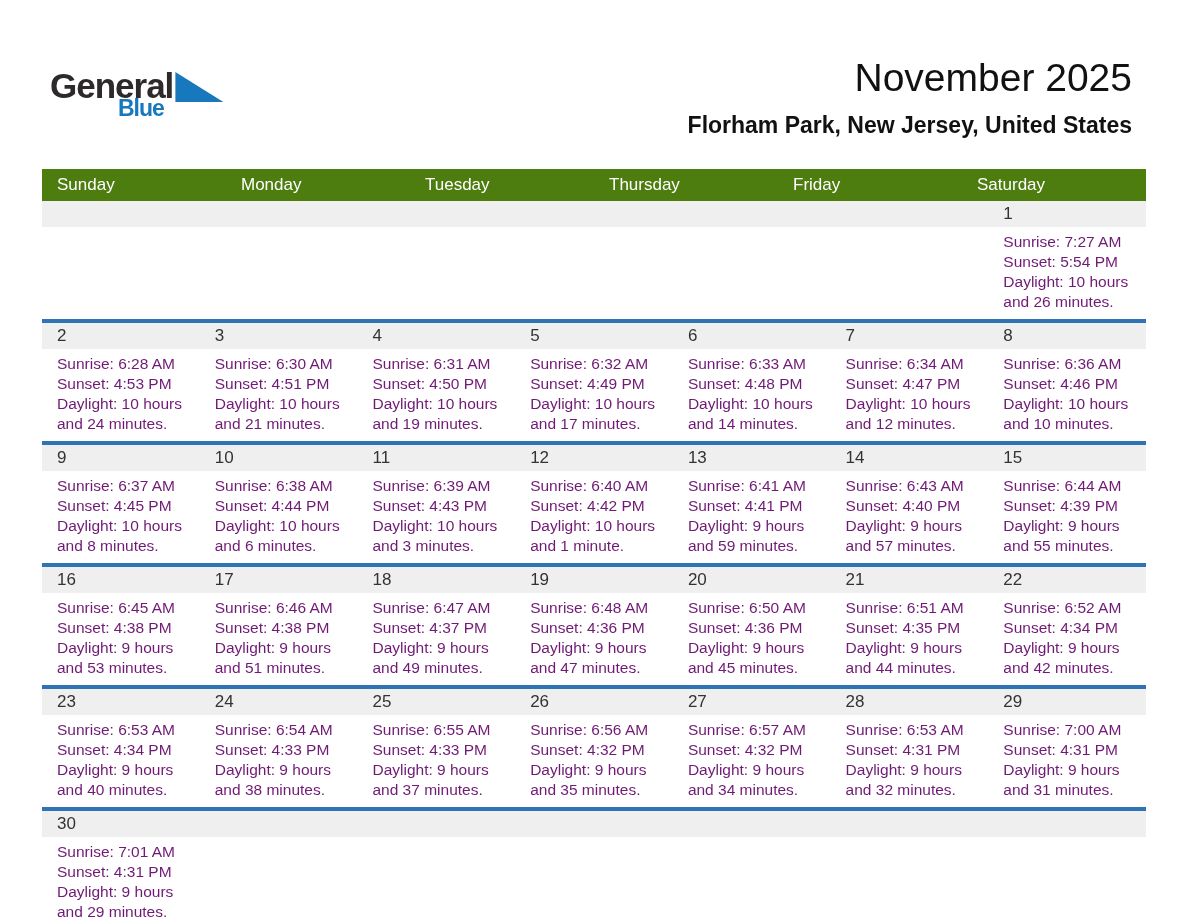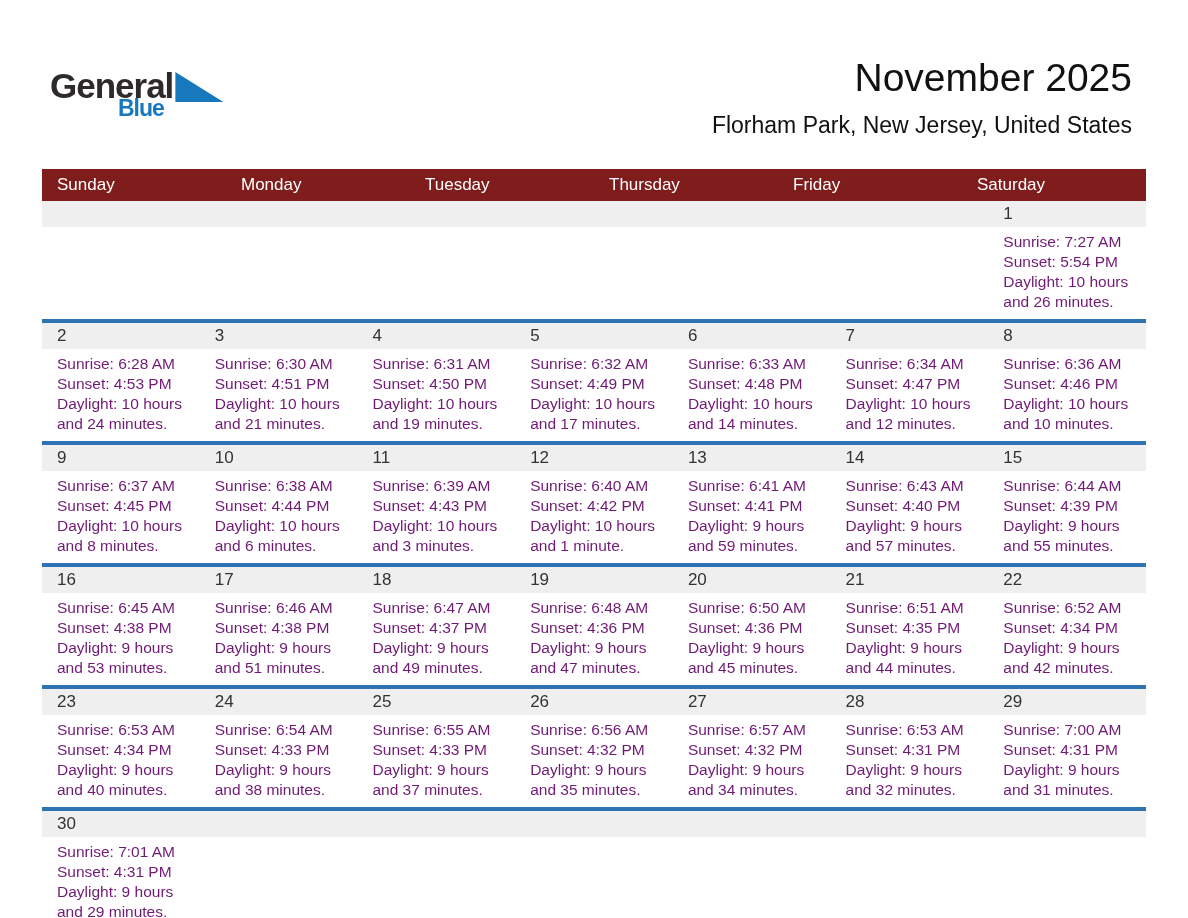--- a/index.html
+++ b/index.html
@@ -8,25 +8,25 @@
 
   
   .header { position:relative; height:169px; }
   .logo { position:absolute; left:50px; top:68px; line-height:1; }
   .logo-row1 { display:flex; align-items:flex-end; }
   .logo-word1 { font-size:35px; font-weight:600; color:#2e2a2b; letter-spacing:-1px; }
   .logo-triangle { width:48px; height:30px; margin-left:2px; margin-bottom:1px; background:#1878be; clip-path:polygon(0 0, 100% 100%, 0 100%); }
   .logo-word2 { font-size:23px; font-weight:600; color:#1878be; letter-spacing:-1px; margin-left:68px; margin-top:-6px; }
   .titles { position:absolute; right:56px; top:56px; text-align:right; }
   .month-title { font-size:39px; font-weight:400; color:#111; }
-  .location-subtitle { font-size:23px; font-weight:400; color:#111; margin-top:12px; }
+  .location-subtitle { font-size:23px; font-weight:700; color:#111; margin-top:12px; }
 
   
   .calendar { margin:0 42px; width:1104px; }
-  .dow-row { display:flex; background:#7f1d1d; height:32px; }
+  .dow-row { display:flex; background:#4d7c0f; height:32px; }
   .dow { flex:1 1 0; color:#ffffff; font-size:17px; line-height:32px; padding-left:15px; }
   .week { }
   .band-content { display:flex; }
   .cell { flex:1 1 0; display:flex; flex-direction:column; }
   .num { background:#efefef; height:26px; font-size:17px; line-height:25px; padding-left:15px; color:#333; }
   .lines { padding:5px 10px 7px 15px; min-height:80px; font-size:15.5px; line-height:20px; color:#701a75; }
   .separator { height:4px; background:#2e73b4; }
 </style>
 </head>
 <body>

